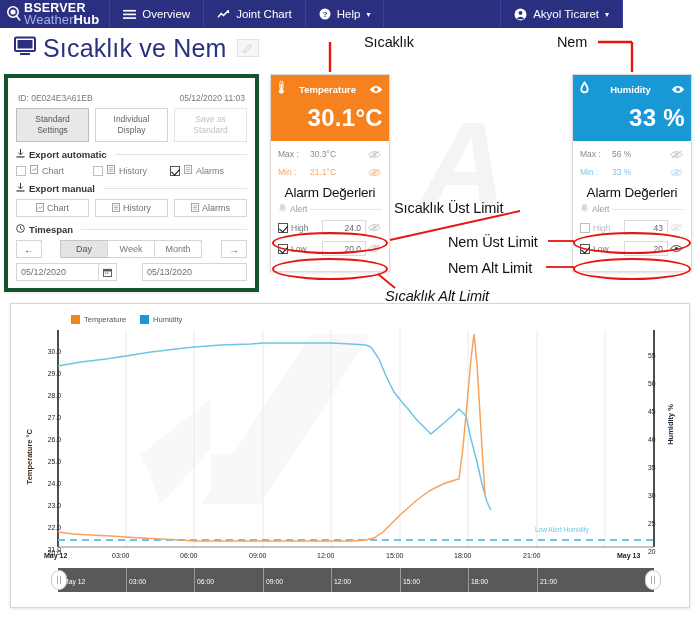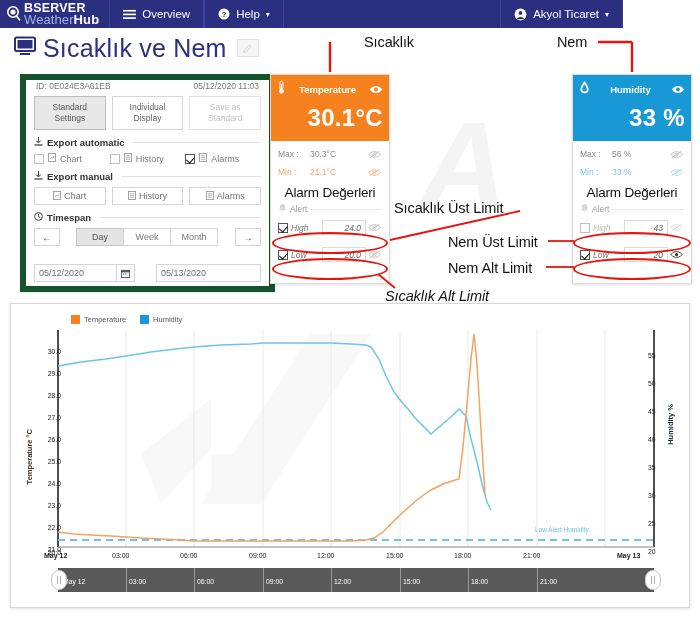--- a/index.html
+++ b/index.html
@@ -43,23 +43,23 @@
   #titlebar .mon-icon { margin-right: 7px; }
   .page-title { font-size: 25px; color: #2b2f80; font-weight: 400; letter-spacing: .2px;}
   .edit-btn {
     width: 22px; height: 18px; border: 1px solid #e2e2e2; background: #f6f6f6;
     margin-left: 10px; display:flex; align-items:center; justify-content:center;
     cursor: pointer;
   }
 
   
   #leftpanel {
-    position: absolute; left: 20px; top: 74px; width: 255px; height: 218px;
-    background: #ffffff; border: 6px solid #14532d; box-shadow: 0 1px 2px rgba(0,0,0,.10);
-    padding: 0 8px;
+    position: absolute; left: 4px; top: 74px; width: 255px; height: 218px;
+    background: #ffffff; border: 4px solid #14532d; box-shadow: 0 1px 2px rgba(0,0,0,.10);
+    padding: 14px 8px;
   }
   .lp-idrow { display:flex; justify-content: space-between; font-size: 8.5px; color:#777; padding: 1px 2px 5px 2px;}
   .btn-row { display: flex; gap: 6px; }
   .mode-btn {
     flex: 1; height: 34px; border: 1px solid #d5d5d5; background: #fff;
     font-size: 8.5px; color: #666; line-height: 11px; display:flex; flex-direction:column;
     align-items:center; justify-content:center; cursor:pointer;
   }
   .mode-btn.active { background: #e8e8e8; border-color:#bdbdbd; color:#555; }
   .mode-btn.disabled { color: #c2c2c2; border-color:#e4e4e4; }
@@ -83,21 +83,21 @@
     flex:1; height:18px; border:1px solid #d5d5d5; background:#fff; font-size:9px;
     color:#6f6f6f; display:flex; align-items:center; justify-content:center; gap:3px; cursor:pointer;
   }
   .ts-row { display:flex; align-items:center; gap:4px; margin-top:2px;}
   .arrow-btn { width:26px; height:18px; border:1px solid #d5d5d5; background:#fff; cursor:pointer;
       display:flex; align-items:center; justify-content:center; font-size:10px; color:#444; }
   .seg { display:flex; flex:1; justify-content:center;}
   .seg-btn { width:48px; height:18px; border:1px solid #d5d5d5; background:#fff; font-size:9px;
       color:#777; display:flex;align-items:center;justify-content:center;cursor:pointer; margin-left:-1px;}
   .seg-btn.active { background:#e4e4e4; color:#555; border-color:#c5c5c5;}
-  .date-row { display:flex; gap:8px; margin-top:18px; justify-content:space-between;}
+  .date-row { display:flex; gap:8px; margin-top:5px; justify-content:space-between;}
   .date-in { width:83px; height:18px; border:1px solid #d5d5d5; background:#fff; font-size:9px;
       color:#6f6f6f; display:flex; align-items:center; padding-left:4px; }
   .cal-btn { width:18px; height:18px; border:1px solid #d5d5d5; border-left:none; background:#fff;
       display:flex;align-items:center;justify-content:center; cursor:pointer;}
   .date-in2 { width:105px; height:18px; border:1px solid #d5d5d5; background:#fff; font-size:9px;
       color:#6f6f6f; display:flex; align-items:center; padding-left:4px; }
 
   
   .card {
     position: absolute; width: 120px; background:#fff;
@@ -113,21 +113,21 @@
   .ch-val { text-align:right; color:#fff; font-size:24px; font-weight:bold; margin-top:7px; letter-spacing:.3px;}
   .card-body { padding: 8px 7px 9px 7px; }
   .mm-row { display:flex; align-items:center; font-size:8.5px; margin-bottom:8px;}
   .mm-lab { width:32px; color:#8a8a8a; }
   .mm-val { flex:1; text-align:left; color:#8a8a8a; }
   .mm-row.min .mm-lab, .mm-row.min .mm-val { color:#f7a86a; }
   .mm-row.hmin .mm-lab, .mm-row.hmin .mm-val { color:#7fc9ec; }
   .alarm-title { font-size:13.5px; color:#111; text-align:center; margin:1px 0 3px 0; letter-spacing:-.2px;}
   .alert-head { display:flex; align-items:center; gap:3px; font-size:8.5px; color:#9a9a9a; margin-bottom:5px;}
   .alert-head .hr { flex:1; height:1px; background:#e6e6e6; }
-  .lim-row { display:flex; align-items:center; margin-bottom:12px;font-style:italic; }
+  .lim-row { display:flex; align-items:center; margin-bottom:6px; }
   .lim-chk { display:flex; align-items:center; gap:3px; width:44px; font-size:8.5px; color:#777; }
   .lim-val { flex:1; height:15px; border:1px solid #dadada; background:#fff; font-size:8.5px;
      color:#666; display:flex; align-items:center; justify-content:flex-end; padding-right:4px;}
   .eye { width:16px; display:flex; justify-content:center; align-items:center; flex:none; }
 
   
   .anno-txt { position:absolute; font-size:14.5px; color:#111; white-space:nowrap; letter-spacing:-.1px;}
   .ellipse { position:absolute; border:2px solid #e8150f; border-radius:50%; }
   svg.anno { position:absolute; left:0; top:0; width:700px; height:618px; pointer-events:none; }
 
@@ -184,20 +184,29 @@
         <svg viewBox="0 0 14 12" width="13" height="11">
           <rect x="0" y="1" width="14" height="1.8" fill="#fff"></rect>
           <rect x="0" y="5" width="14" height="1.8" fill="#fff"></rect>
           <rect x="0" y="9" width="14" height="1.8" fill="#fff"></rect>
         </svg>
       </span>
       <span>Overview</span>
     </div>
     <div class="nav-sep"></div>
 
+    <div class="nav-item">
+      <span>
+        <svg viewBox="0 0 14 12" width="13" height="11">
+          <polyline points="1,9 4.5,5 7,7 12.5,1.5" fill="none" stroke="#fff" stroke-width="1.6"></polyline>
+          <polygon points="12.5,1 13.5,4.5 10,4" fill="#fff"></polygon>
+        </svg>
+      </span>
+      <span>Joint Chart</span>
+    </div>
     <div class="nav-sep"></div>
 
     <div class="nav-item">
       <span>
         <svg viewBox="0 0 14 14" width="12" height="12">
           <circle cx="7" cy="7" r="6.4" fill="#fff"></circle>
           <text x="7" y="10.4" font-size="9" font-weight="bold" text-anchor="middle" fill="#2b2f80" font-family="Liberation Sans">?</text>
         </svg>
       </span>
       <span>Help</span>

